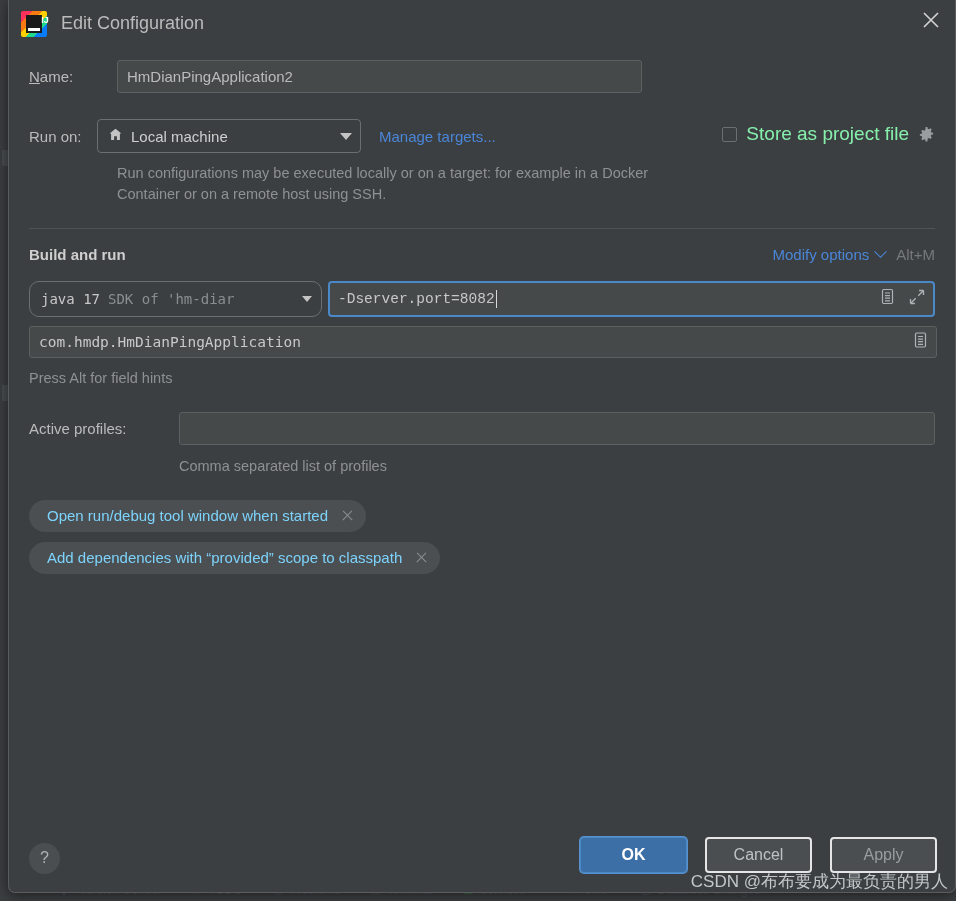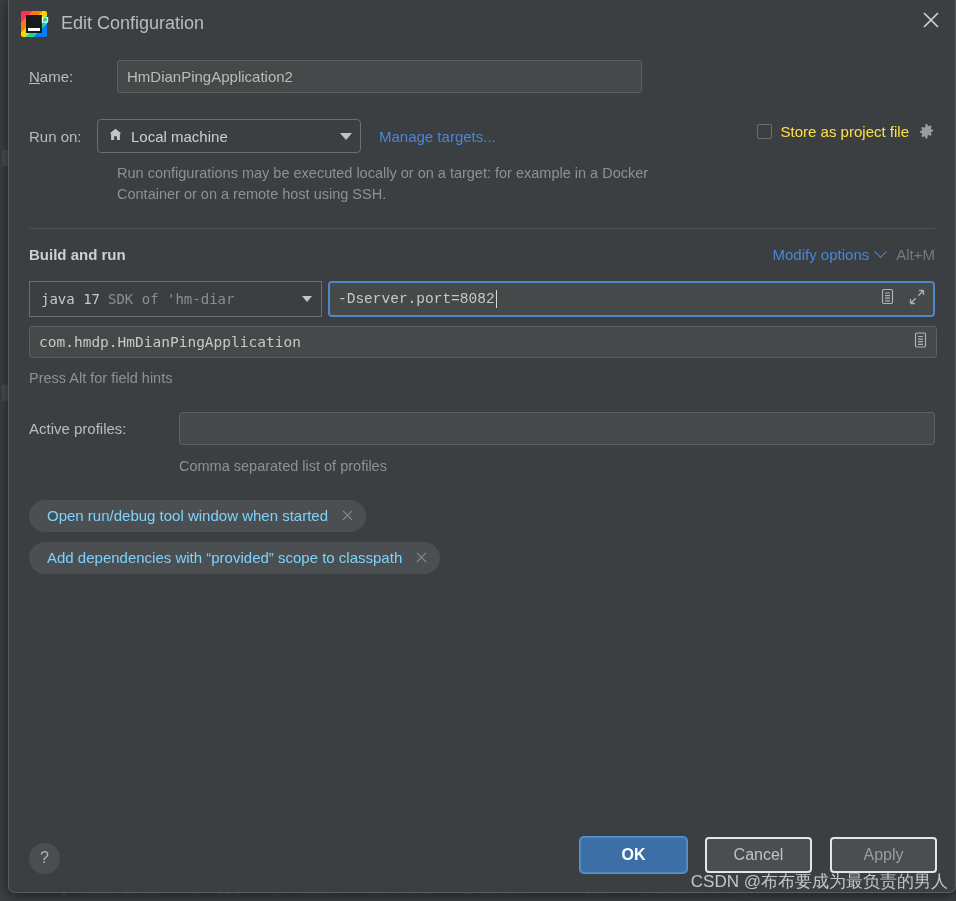--- a/index.html
+++ b/index.html
@@ -152,21 +152,21 @@
     display: flex;
     align-items: center;
     gap: 9px;
   }
   .checkbox {
     width: 15px; height: 15px;
     border: 1px solid #6b6f71;
     border-radius: 2px;
     background: #3c3f41;
   }
-  #store-label { font-size: 15px; color: #fde047; }
+  #store-label { font-size: 19px; color: #86efac; }
   #store-gear { width: 17px; height: 17px; }
 
   
   #runon-row { margin-top: 26px; height: 34px; }
   #runon-label { width: 68px; }
   #runon-combo {
     width: 264px; height: 34px;
     background: #3c3f41;
     border: 1px solid #6b6f71;
     border-radius: 4px;
@@ -221,21 +221,21 @@
     transform: rotate(45deg) translate(-2px,-2px);
   }
   #alt-m { font-size: 15px; color: #76797c; margin-left: 4px; }
 
   
   #jdk-row { margin-top: 15px; height: 36px; align-items: stretch; }
   #jdk-combo {
     width: 293px;
     background: #3c3f41;
     border: 1px solid #6b6f71;
-    border-radius: 0;
+    border-radius: 10px;
     display: flex;
     align-items: center;
     padding: 0 9px 0 11px;
     gap: 8px;
     cursor: pointer;
     font-family: "DejaVu Sans Mono", monospace;
     font-size: 14px;
   }
   #jdk-name { color: #c8c8c8; white-space: nowrap; }
   #jdk-sub { color: #8b8e90; white-space: nowrap; overflow: hidden; flex: 1; }

